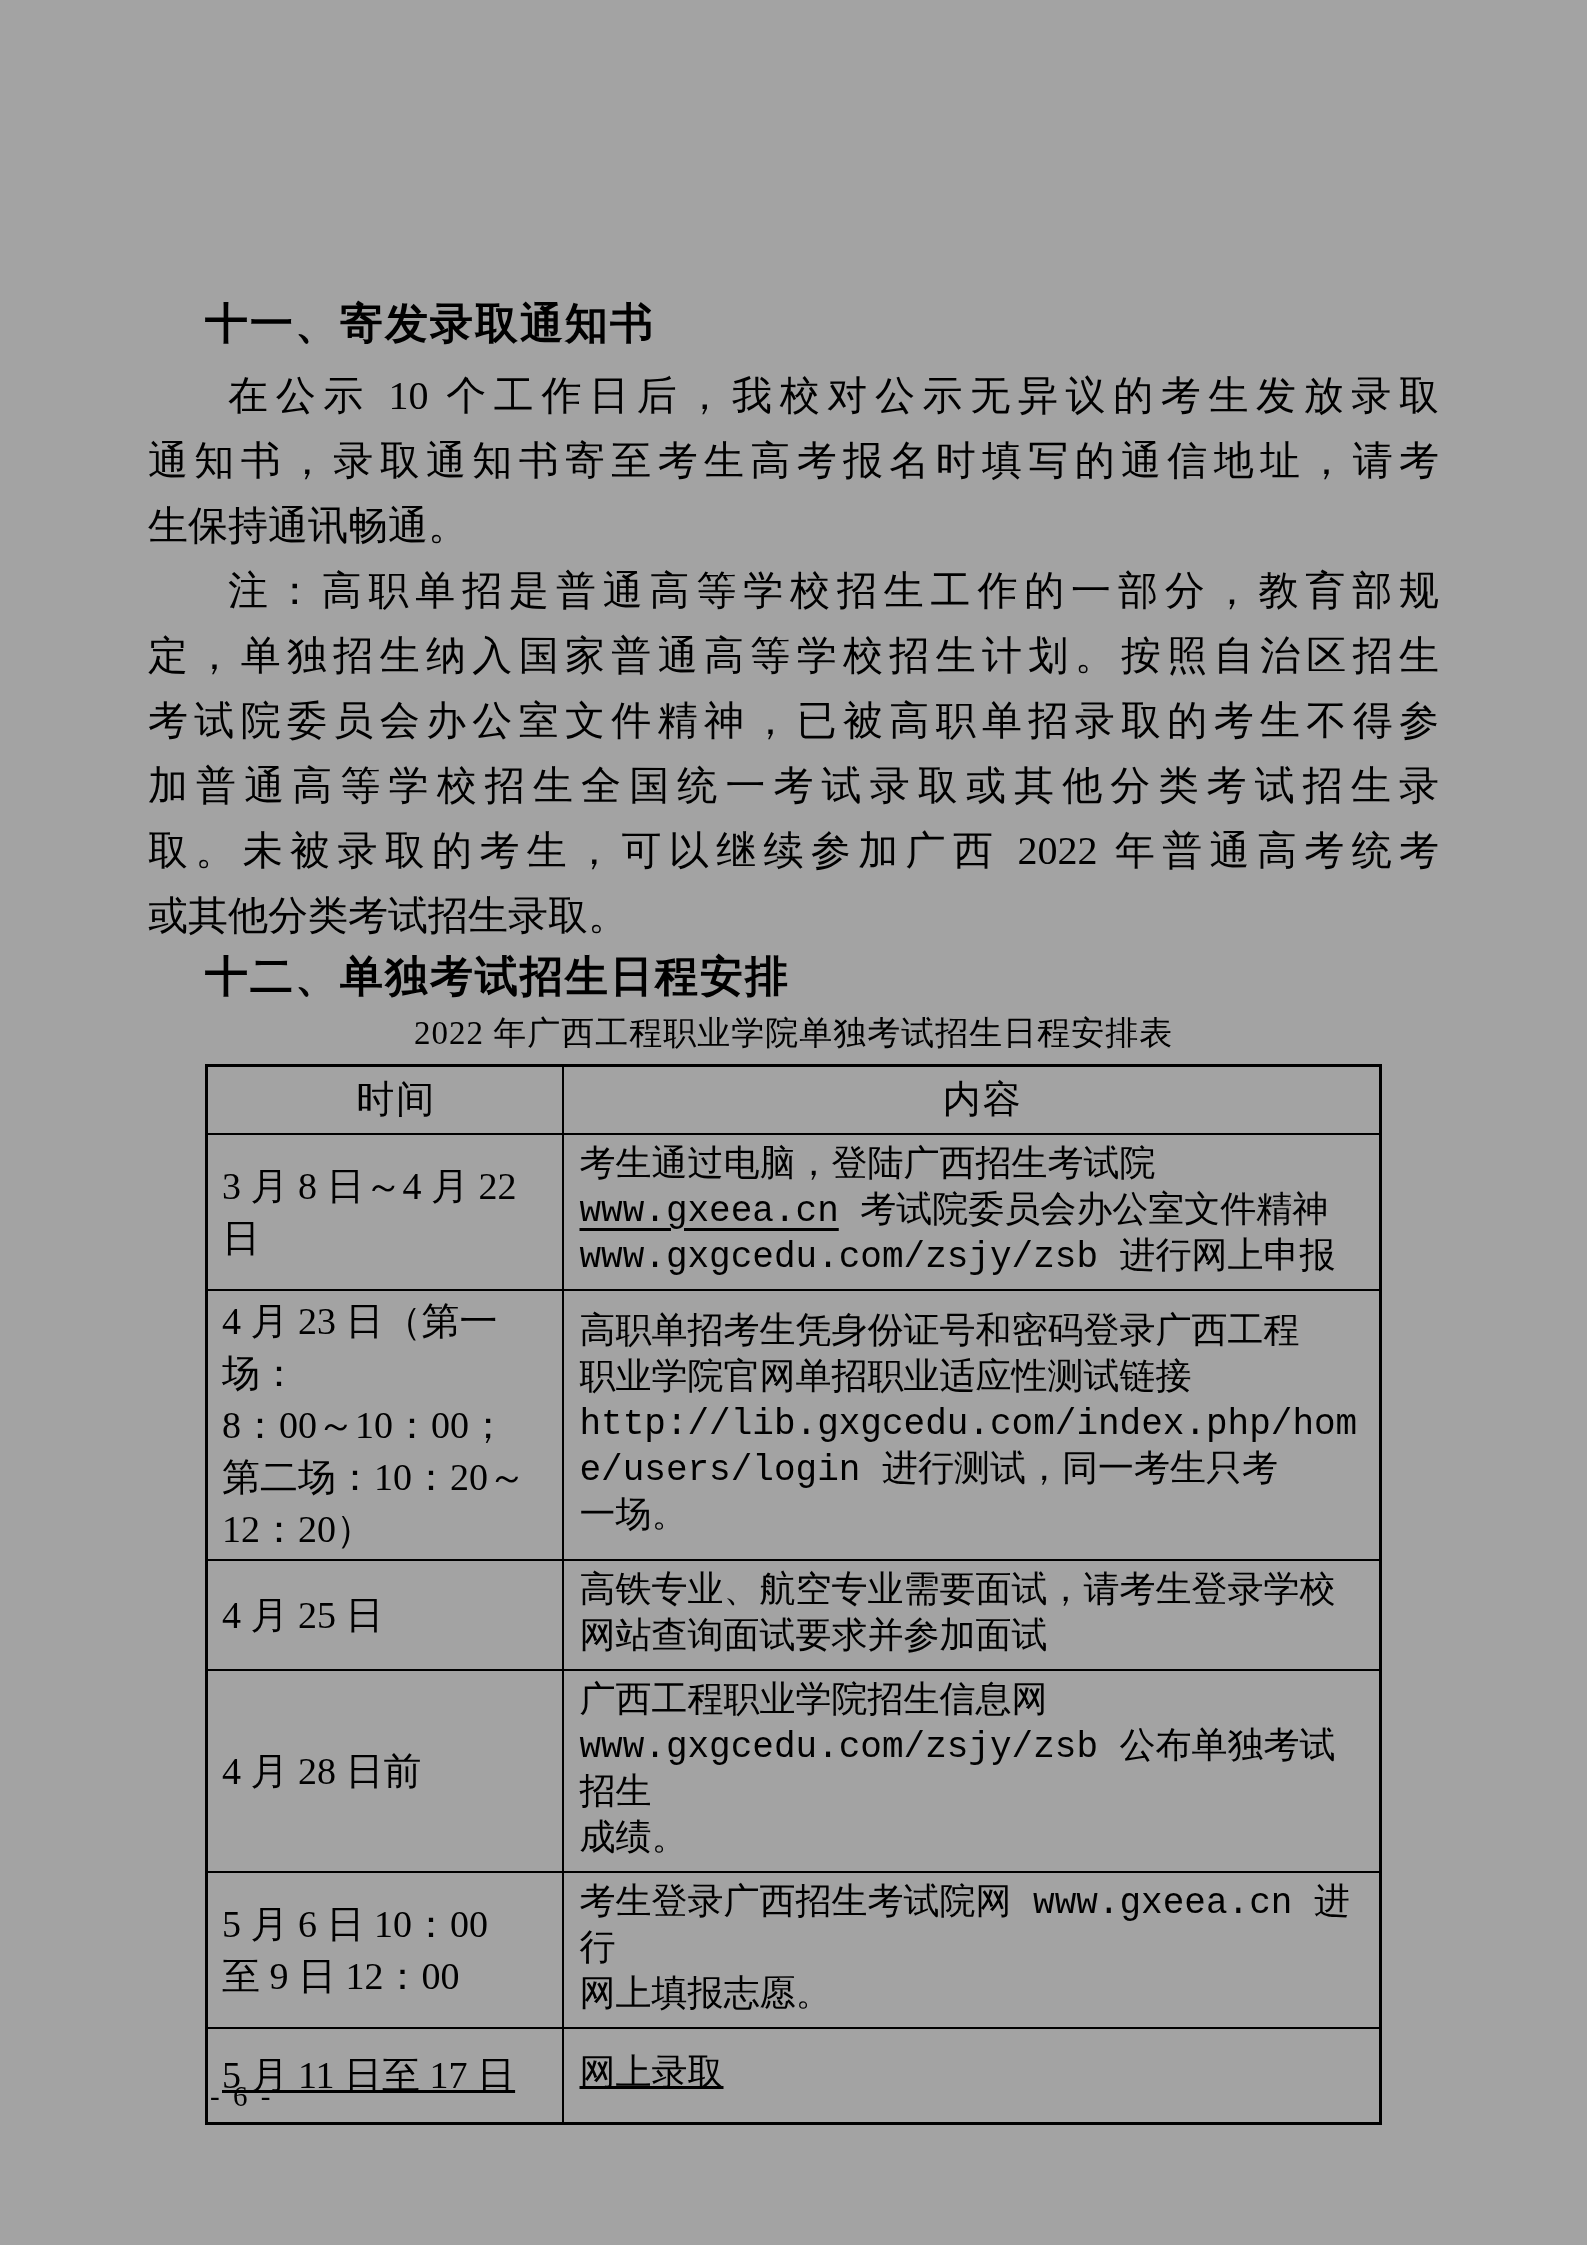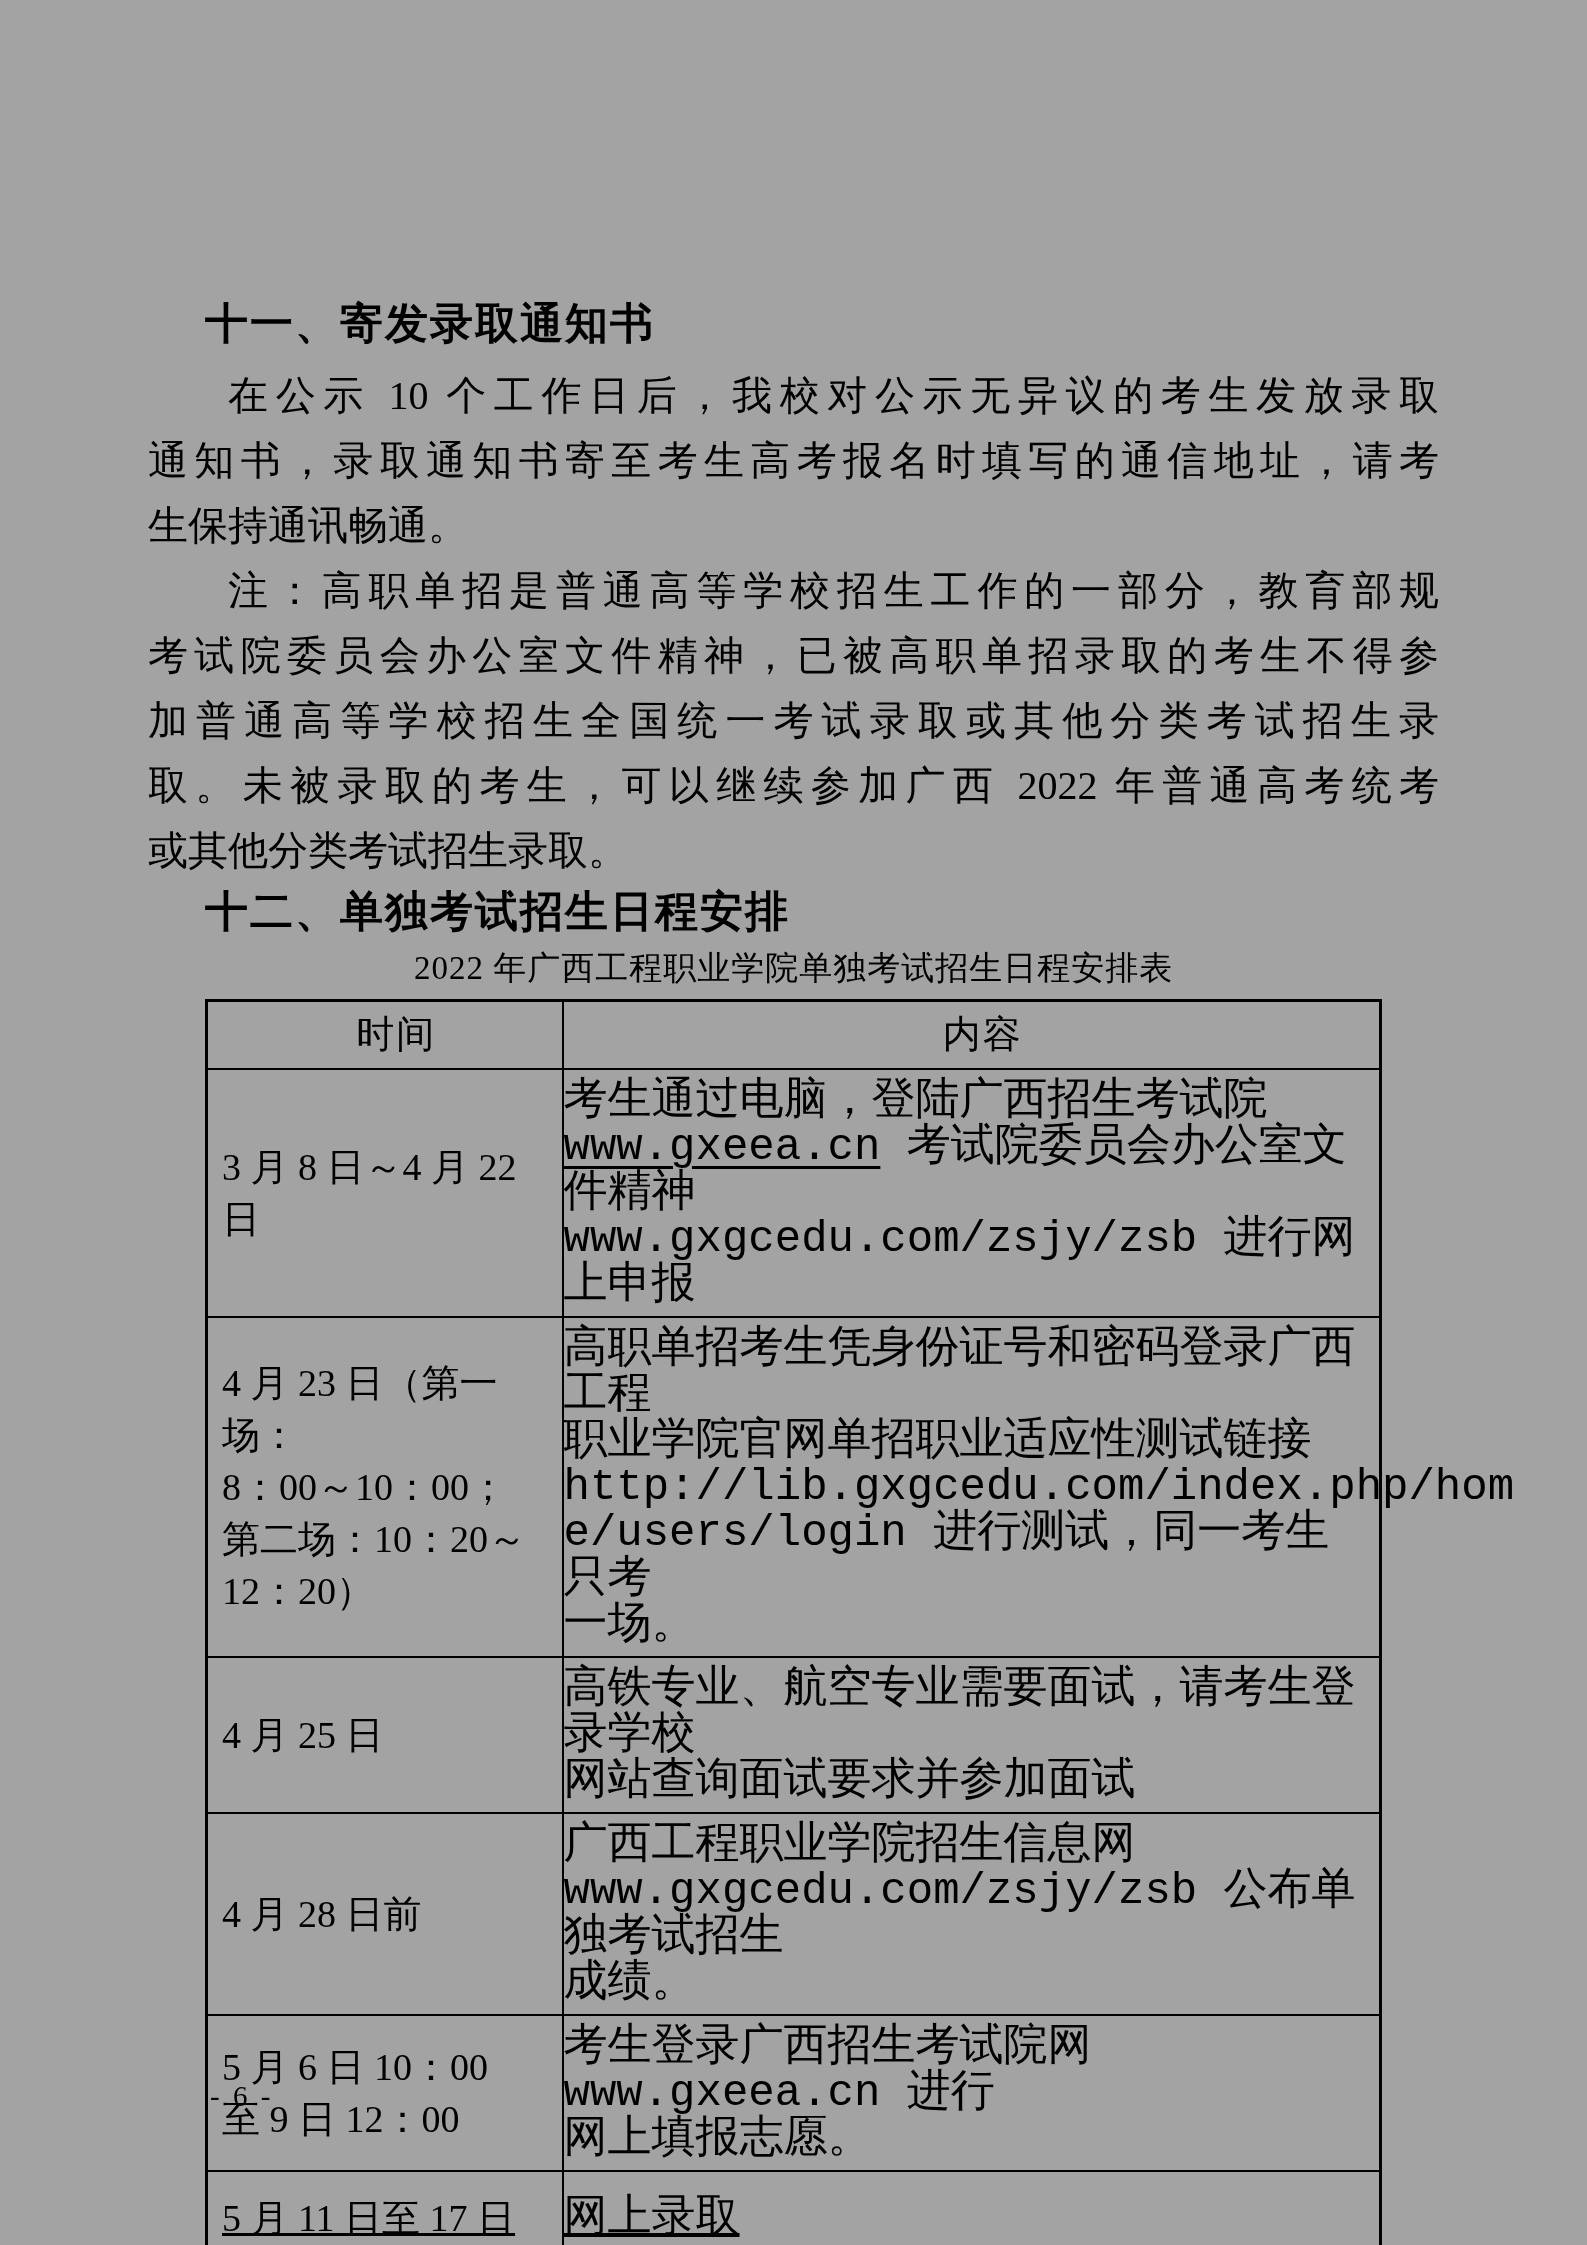--- a/index.html
+++ b/index.html
@@ -36,21 +36,21 @@
   }
   col.c-time{width:356px;}
   col.c-content{width:818px;}
   tr.hdr{height:68px;}
   th.hcell{font-size:38px;text-align:center;letter-spacing:2px;padding-left:24px;}
   td.time{
     font-size:38px;line-height:52px;padding:4px 6px 4px 14px;
     font-family:"Liberation Serif","DejaVu Serif",serif;
   }
   td.content{
-    font-size:44px;line-height:46px;padding:8px 10px 8px 0;
+    font-size:36px;line-height:46px;padding:8px 10px 8px 16px;
     font-family:"Liberation Mono","Liberation Serif",serif;
   }
   .u-link{
     text-decoration:underline;
     text-decoration-thickness:3px;
     text-underline-offset:7px;
   }
   .bold-cell{
     font-family:"Liberation Sans","DejaVu Sans",sans-serif;
     font-weight:700;font-size:37px;
@@ -68,20 +68,21 @@
   <div class="heading">十一、寄发录取通知书</div>
 
   <div class="para">
       <div>在公示 10 个工作日后，我校对公示无异议的考生发放录取</div>
       <div>通知书，录取通知书寄至考生高考报名时填写的通信地址，请考</div>
       <div>生保持通讯畅通。</div>
     </div>
 
   <div class="para">
       <div>注：高职单招是普通高等学校招生工作的一部分，教育部规</div>
+      <div>定，单独招生纳入国家普通高等学校招生计划。按照自治区招生</div>
       <div>考试院委员会办公室文件精神，已被高职单招录取的考生不得参</div>
       <div>加普通高等学校招生全国统一考试录取或其他分类考试招生录</div>
       <div>取。未被录取的考生，可以继续参加广西 2022 年普通高考统考</div>
       <div>或其他分类考试招生录取。</div>
     </div>
 
   <div class="heading heading2">十二、单独考试招生日程安排</div>
 
   <div class="table-caption">2022 年广西工程职业学院单独考试招生日程安排表</div>
 

